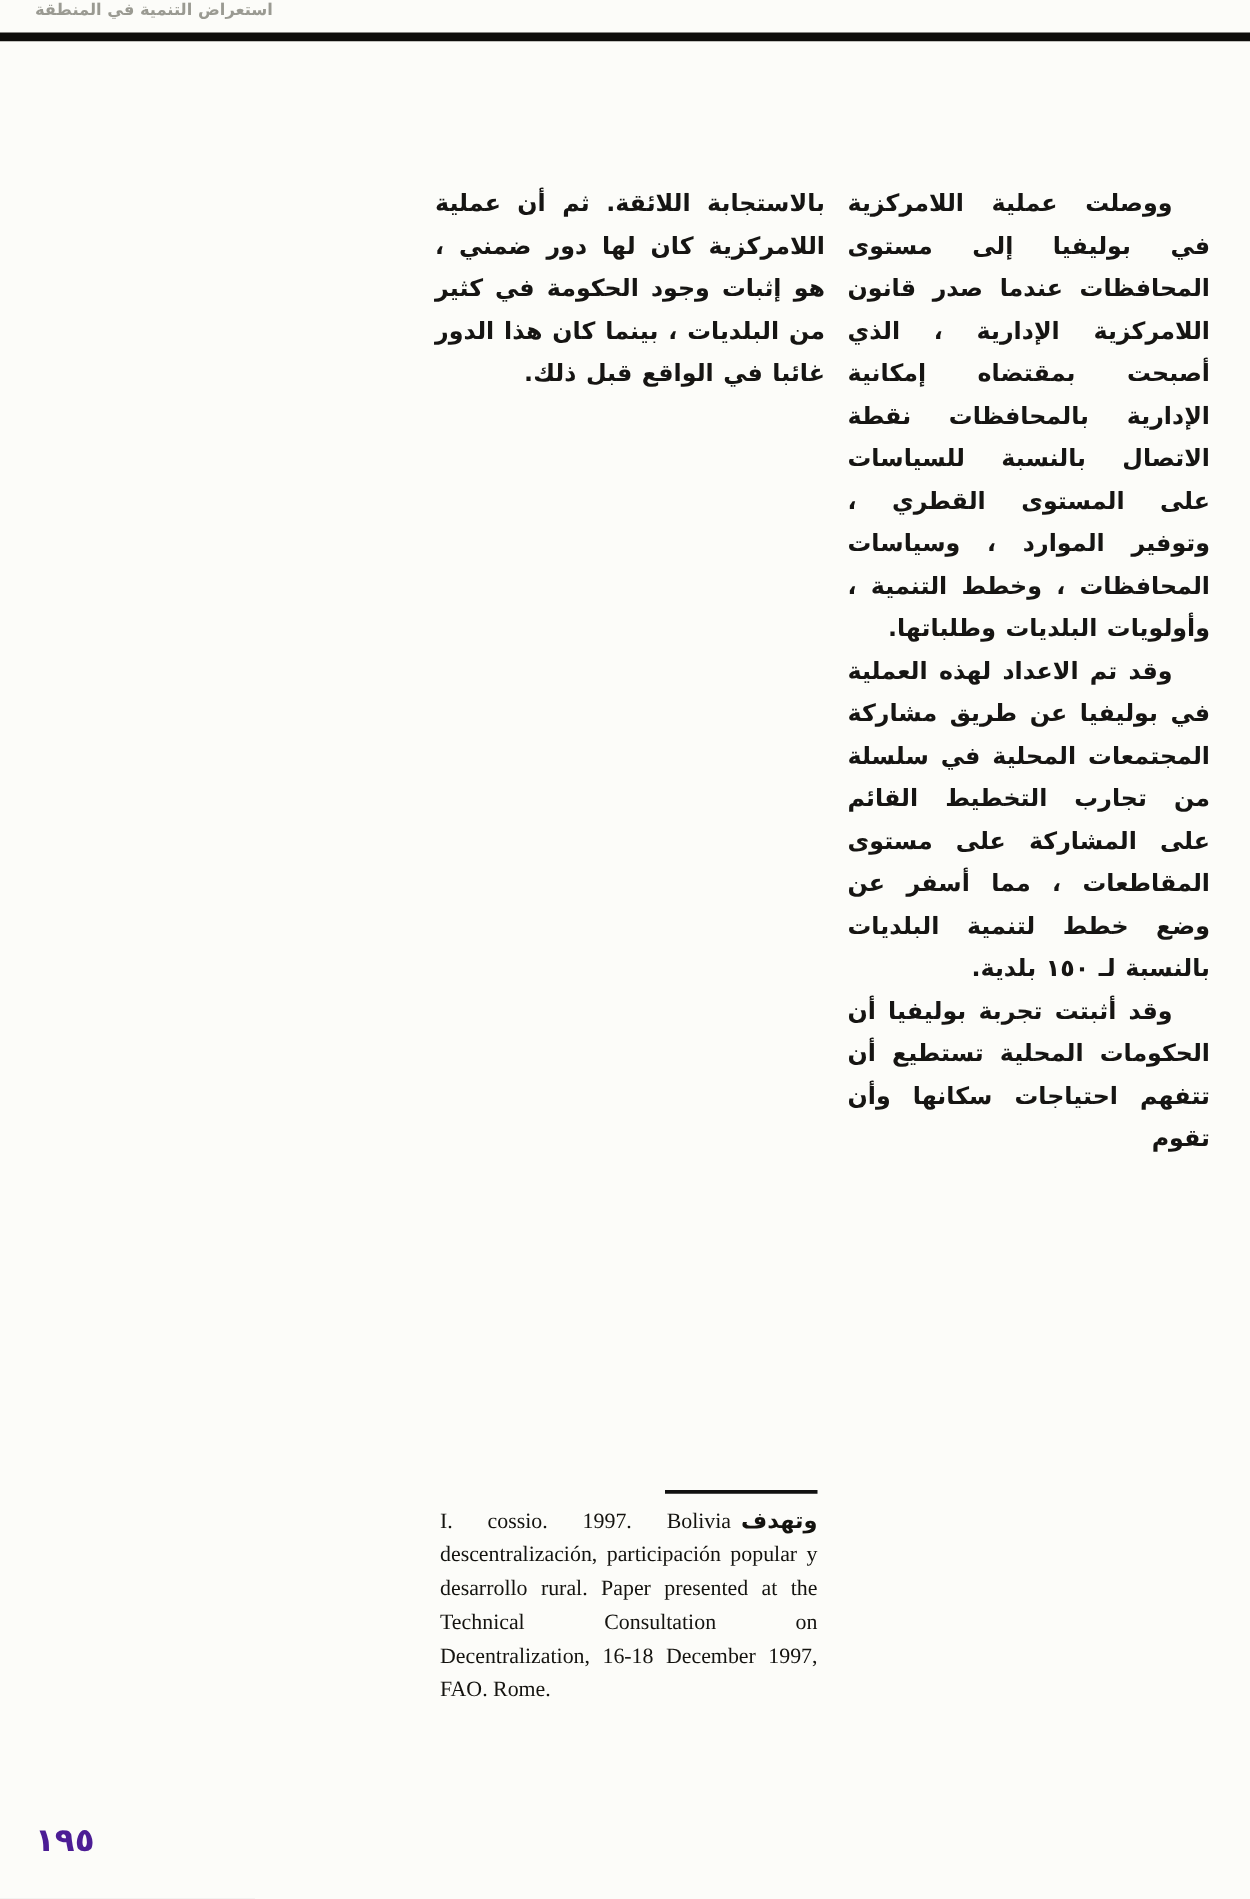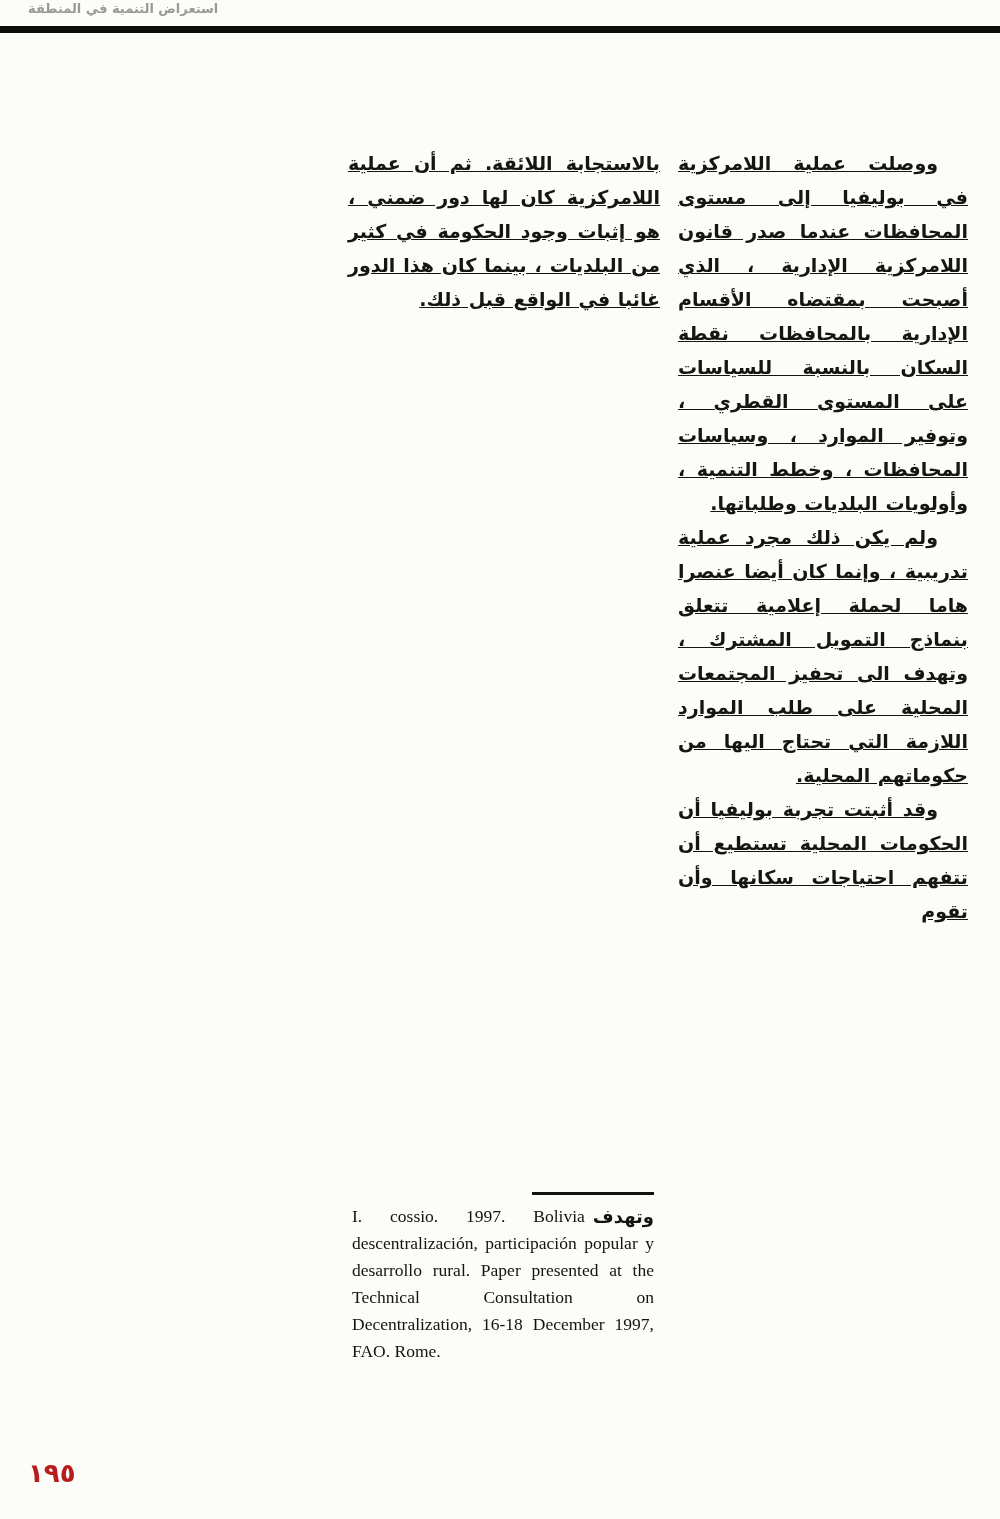--- a/index.html
+++ b/index.html
@@ -62,21 +62,20 @@
     width: 290px;
   }
   .col-left {
     top: 146px;
     left: 348px;
     width: 312px;
   }
   .col p {
     margin: 0;
     padding: 0;
-    text-decoration: underline;
   }
   .col p.indent {
     text-indent: 30px;
   }
 
   
   .footnote {
     position: absolute;
     left: 352px;
     top: 1192px;
@@ -106,36 +105,36 @@
     margin-left: 8px;
   }
 
   
   .page-number {
     position: absolute;
     left: 28px;
     top: 1458px;
     font-size: 26px;
     font-weight: 700;
-    color: #b91c1c;
+    color: #4c1d95;
     direction: rtl;
   }
 </style>
 </head>
 <body>
 
 <div id="page">
 
   <div class="running-header">استعراض التنمية في المنطقة</div>
 
   <div class="top-rule"></div>
 
   <div class="col col-right">
-    <p class="indent">ووصلت عملية اللامركزية في بوليفيا إلى مستوى المحافظات عندما صدر قانون اللامركزية الإدارية ، الذي أصبحت بمقتضاه الأقسام الإدارية بالمحافظات نقطة السكان بالنسبة للسياسات على المستوى القطري ، وتوفير الموارد ، وسياسات المحافظات ، وخطط التنمية ، وأولويات البلديات وطلباتها.</p>
-    <p class="indent">ولم يكن ذلك مجرد عملية تدريبية ، وإنما كان أيضا عنصرا هاما لحملة إعلامية تتعلق بنماذج التمويل المشترك ، وتهدف الى تحفيز المجتمعات المحلية على طلب الموارد اللازمة التي تحتاج اليها من حكوماتهم المحلية.</p>
+    <p class="indent">ووصلت عملية اللامركزية في بوليفيا إلى مستوى المحافظات عندما صدر قانون اللامركزية الإدارية ، الذي أصبحت بمقتضاه إمكانية الإدارية بالمحافظات نقطة الاتصال بالنسبة للسياسات على المستوى القطري ، وتوفير الموارد ، وسياسات المحافظات ، وخطط التنمية ، وأولويات البلديات وطلباتها.</p>
+    <p class="indent">وقد تم الاعداد لهذه العملية في بوليفيا عن طريق مشاركة المجتمعات المحلية في سلسلة من تجارب التخطيط القائم على المشاركة على مستوى المقاطعات ، مما أسفر عن وضع خطط لتنمية البلديات بالنسبة لـ ١٥٠ بلدية.</p>
     <p class="indent">وقد أثبتت تجربة بوليفيا أن الحكومات المحلية تستطيع أن تتفهم احتياجات سكانها وأن تقوم</p>
   </div>
 
   <div class="col col-left">
     <p>بالاستجابة اللائقة. ثم أن عملية اللامركزية كان لها دور ضمني ، هو إثبات وجود الحكومة في كثير من البلديات ، بينما كان هذا الدور غائبا في الواقع قبل ذلك.</p>
   </div>
 
   <div class="footnote">
     <div class="footnote-rule"></div>
     <p class="citation">

